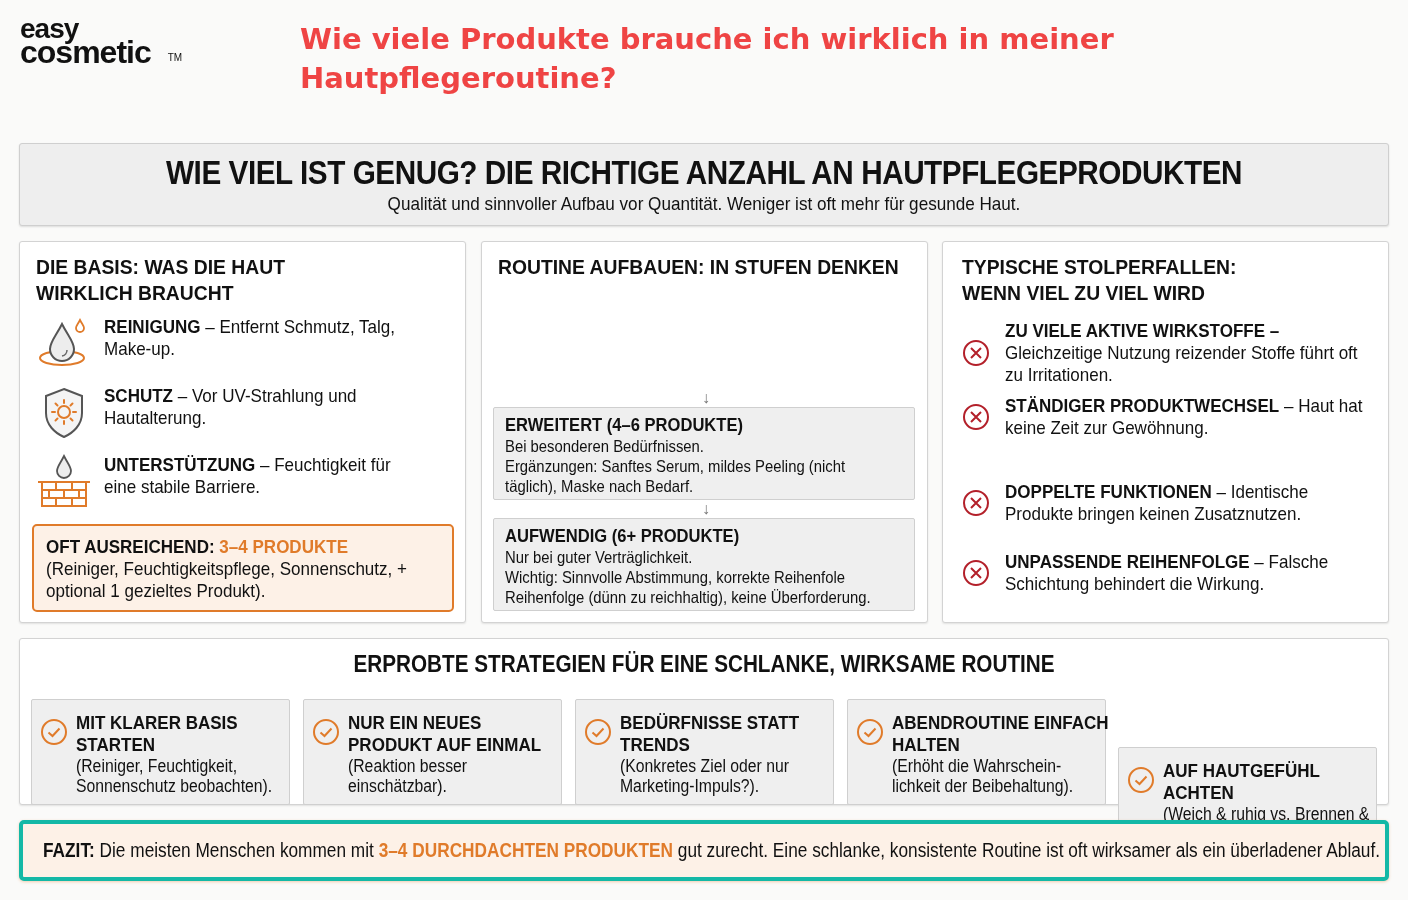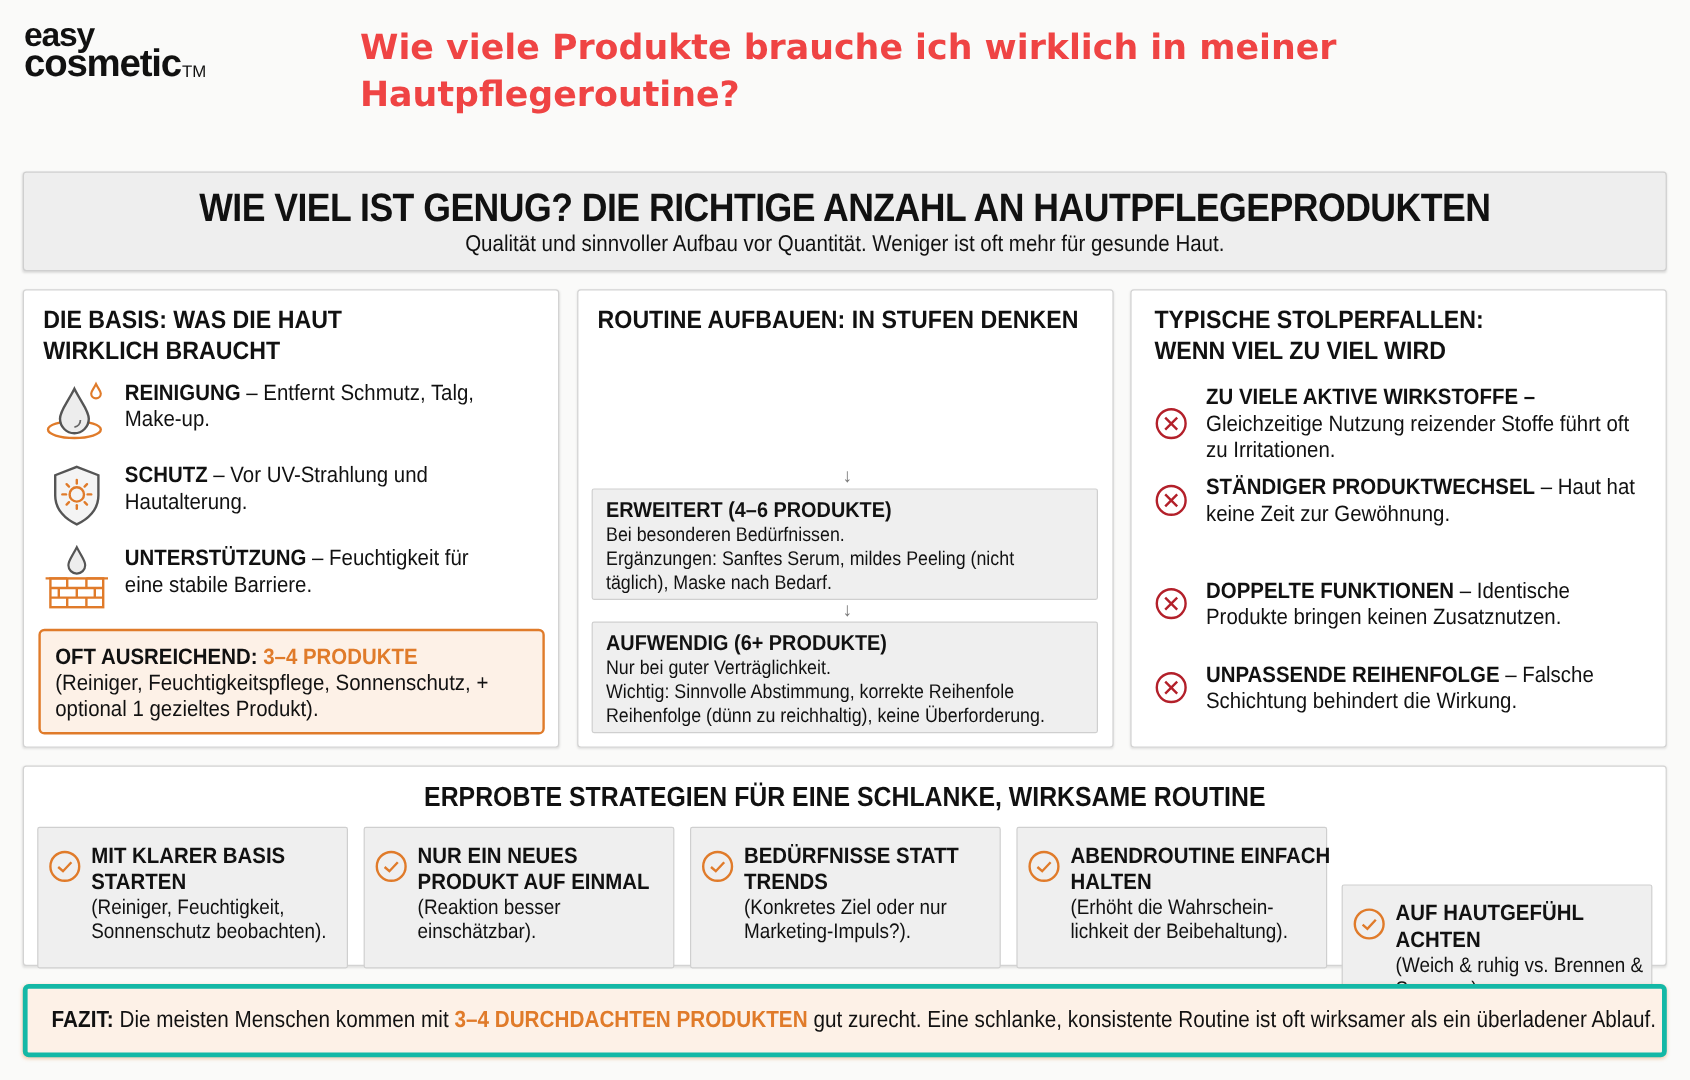--- a/index.html
+++ b/index.html
@@ -2,21 +2,21 @@
 <html><head>
   <meta charset="utf-8">
   <style>
     * { box-sizing: border-box; margin: 0; padding: 0; }
     html, body { width: 1408px; height: 900px; background: #fafaf9; overflow: hidden; }
     body { font-family: "Liberation Sans", sans-serif; color: #111; position: relative; }
 
     .logo { position: absolute; left: 20px; top: 18px; line-height: 0.78; font-family: "Liberation Sans", sans-serif; font-weight: 900; color: #111; letter-spacing: -1px; }
     .logo .l1 { font-size: 28px; display: block; }
     .logo .l2 { font-size: 32px; display: block; }
-    .logo .tm { font-size: 14px; font-weight: 400; letter-spacing: 0; vertical-align: top; margin-left: 1px; position: relative; top: 14px; text-align: right; }
+    .logo .tm { font-size: 10px; font-weight: 400; letter-spacing: 0; vertical-align: top; margin-left: 17px; position: relative; top: 14px; text-align: right; }
 
     .page-title { position: absolute; left: 300px; top: 20px; width: 820px; font-family: "DejaVu Sans", sans-serif; font-weight: 700; font-size: 29px; line-height: 39px; color: #ef4444; }
 
     .banner { position: absolute; left: 19px; top: 143px; width: 1370px; height: 83px; background: #eeeeee; border: 1px solid #cfcfcf; border-radius: 3px; box-shadow: 0 1px 2px rgba(0,0,0,.12); text-align: center; }
     .banner h1 { font-family: "Liberation Sans", sans-serif; font-weight: 700; font-size: 33px; letter-spacing: -0.5px; margin-top: 10px; transform: scaleX(0.9); line-height: 38px; }
     .banner p { font-size: 19px; margin-top: 1px; transform: scaleX(0.9); }
 
     .panel { position: absolute; top: 241px; height: 382px; background: #fff; border: 1px solid #d3d3d3; border-radius: 3px; box-shadow: 0 1px 2px rgba(0,0,0,.1); }
     .panel h2 { font-size: 21px; font-weight: 700; line-height: 26px; transform-origin: left; transform: scaleX(0.92); white-space: nowrap; }
     .p1 { left: 19px; width: 447px; }
@@ -40,21 +40,21 @@
     .tier .t-line { font-size: 16.5px; line-height: 20px; transform-origin: left; transform: scaleX(0.9); white-space: nowrap; }
     .arrow { position: absolute; left: 214px; width: 20px; height: 20px; color: #777; font-size: 16px; text-align: center; line-height: 20px; }
 
     .p3 h2 { position: absolute; left: 19px; top: 12px; }
     .pitfall { position: absolute; left: 18px; display: flex; align-items: center; }
     .pitfall .x-ic { width: 30px; height: 30px; flex: 0 0 30px; }
     .pitfall .txt { margin-left: 14px; font-size: 18.5px; line-height: 22px; width: 390px; transform-origin: left; transform: scaleX(0.92); }
 
     .strategies { position: absolute; left: 19px; top: 638px; width: 1370px; height: 167px; background: #fff; border: 1px solid #d3d3d3; border-radius: 3px; box-shadow: 0 1px 2px rgba(0,0,0,.1); }
     .strategies h2 { position: absolute; left: 0; right: 0; top: 12px; text-align: center; font-size: 23px; font-weight: 700; transform: scaleX(0.9); }
-    .strat { position: absolute; top: 50px; width: 259px; height: 118px; background: #efefef; border: 1px solid #cfcfcf; border-radius: 2px; }
+    .strat { position: absolute; top: 60px; width: 259px; height: 106px; background: #efefef; border: 1px solid #cfcfcf; border-radius: 2px; }
     .strat .ck { position: absolute; left: 8px; top: 18px; width: 28px; height: 28px; }
     .strat .st-title { position: absolute; left: 44px; top: 12px; font-size: 18.5px; font-weight: 700; line-height: 22px; width: 240px; transform-origin: left top; transform: scaleX(0.92); }
     .strat .st-body { position: absolute; left: 44px; top: 56px; font-size: 17.5px; line-height: 20px; width: 240px; transform-origin: left top; transform: scaleX(0.9); }
 
     .fazit { position: absolute; left: 19px; top: 820px; width: 1370px; height: 61px; background: #fdf1e7; border: 4px solid #14b8a6; border-radius: 5px; box-shadow: 0 1px 3px rgba(224,123,42,.35); padding: 0 20px; display: flex; align-items: center; }
     .fazit .fz-text { font-size: 19.5px; white-space: nowrap; transform-origin: left; transform: scaleX(0.885); }
     .fazit b { font-weight: 700; }
     .fazit .accent { color: #e07b2a; font-weight: 700; }
   </style>
 </head>

